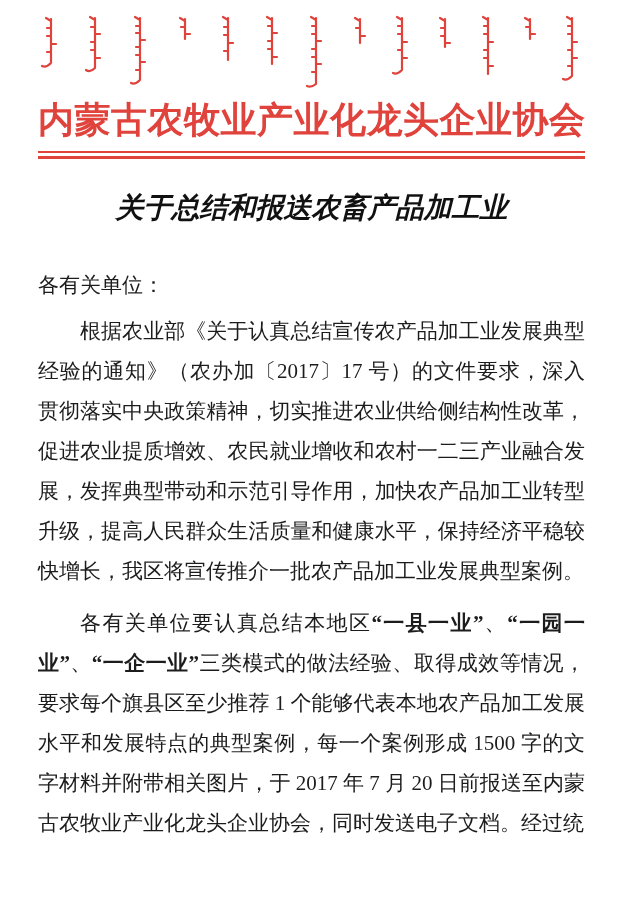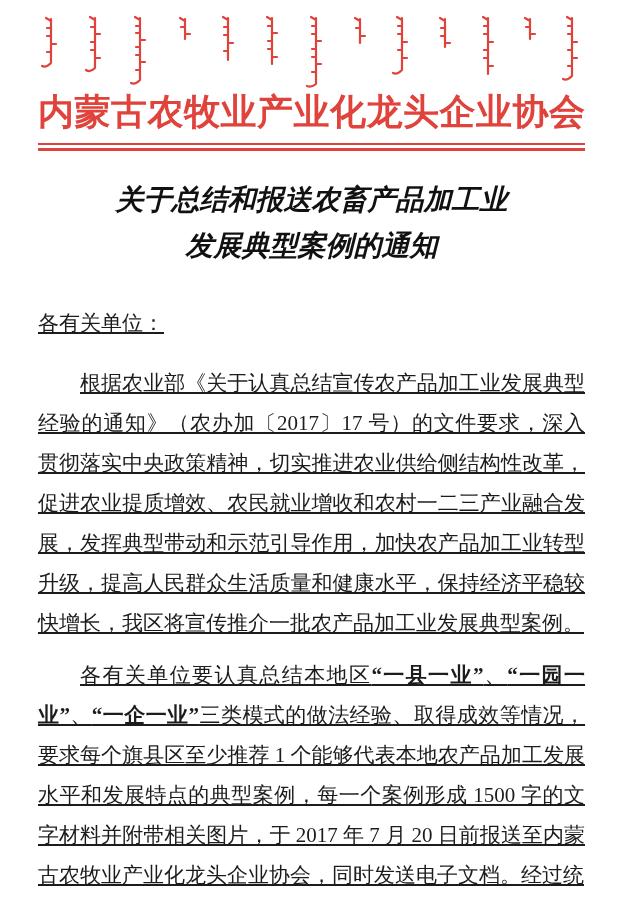--- a/index.html
+++ b/index.html
@@ -10,21 +10,21 @@
     background: #ffffff;
     box-sizing: border-box;
     padding: 14px 34px 0 38px;
     overflow: hidden;
     position: relative;
     font-family: "Liberation Serif", "DejaVu Serif", serif;
     color: var(--ink);
   }
   .mongolian-banner { display: block; margin: 0 auto; }
   .org-name {
-    margin-top: 0;
+    margin-top: 8px;
     text-align: center;
     white-space: nowrap;
     color: var(--red);
     font-weight: bold;
     font-size: 36px;
     line-height: 48px;
     letter-spacing: 0.5px;
   }
   .red-divider {
     margin-top: 7px;
@@ -40,24 +40,23 @@
     line-height: 46px;
     color: #111;
     font-style: italic;
   }
   .doc-body {
     margin-top: 34px;
     font-size: 21px;
     line-height: 40px;
     text-align: justify;
     text-justify: inter-character;
-    text-decoration: underline;
   }
   .salutation { text-indent: 0; }
-  .para { text-indent: 2em; margin: 20px 0 0 0; }
+  .para { text-indent: 2em; margin: 6px 0 0 0; }
   .para-2 { margin-top: 12px; }
   .b { font-weight: bold; }
 </style>
 </head>
 <body>
 
 <div class="page">
 
   <svg class="mongolian-banner" width="545" height="74" viewBox="0 0 545 74" fill="none" stroke="#e0423c" stroke-width="2.2" stroke-linecap="round">
     <path d="M12 5 v44 M12 7 l-5 -3 M8 14 h4 M8 22 h4 M12 30 h5 M8 38 h4 M12 49 q-5 5 -9 3"></path>
@@ -74,21 +73,20 @@
     <path d="M491 5 v20 M491 7 l-5 -3 M487 13 h4 M491 20 h5"></path>
     <path d="M533 4 v58 M533 6 l-5 -3 M529 12 h4 M529 20 h4 M533 28 h5 M529 36 h4 M533 44 h5 M529 52 h4 M533 62 q-5 5 -9 3"></path>
   </svg>
 
   <div class="org-name">内蒙古农牧业产业化龙头企业协会</div>
 
   <div class="red-divider"></div>
 
   <div class="notice-title">
     <div>关于总结和报送农畜产品加工业</div>
-    <div>发展典型案例的通知</div>
   </div>
 
   <div class="doc-body">
     <div class="salutation">各有关单位：</div>
     <p class="para para-1"><span>根据农业部《关于认真总结宣传农产品加工业发展典型经验的通知》（农办加〔2017〕17 号）的文件要求，深入贯彻落实中央政策精神，切实推进农业供给侧结构性改革，促进农业提质增效、农民就业增收和农村一二三产业融合发展，发挥典型带动和示范引导作用，加快农产品加工业转型升级，提高人民群众生活质量和健康水平，保持经济平稳较快增长，我区将宣传推介一批农产品加工业发展典型案例。</span></p>
     <p class="para para-2"><span>各有关单位要认真总结本地区</span><span class="b">“一县一业”</span><span>、</span><span class="b">“一园一业”</span><span>、</span><span class="b">“一企一业”</span><span>三类模式的做法经验、取得成效等情况，要求每个旗县区至少推荐 1 个能够代表本地农产品加工发展水平和发展特点的典型案例，每一个案例形成 1500 字的文字材料并附带相关图片，于 2017 年 7 月 20 日前报送至内蒙古农牧业产业化龙头企业协会，同时发送电子文档。经过统</span></p>
   </div>
 
 </div>
 

